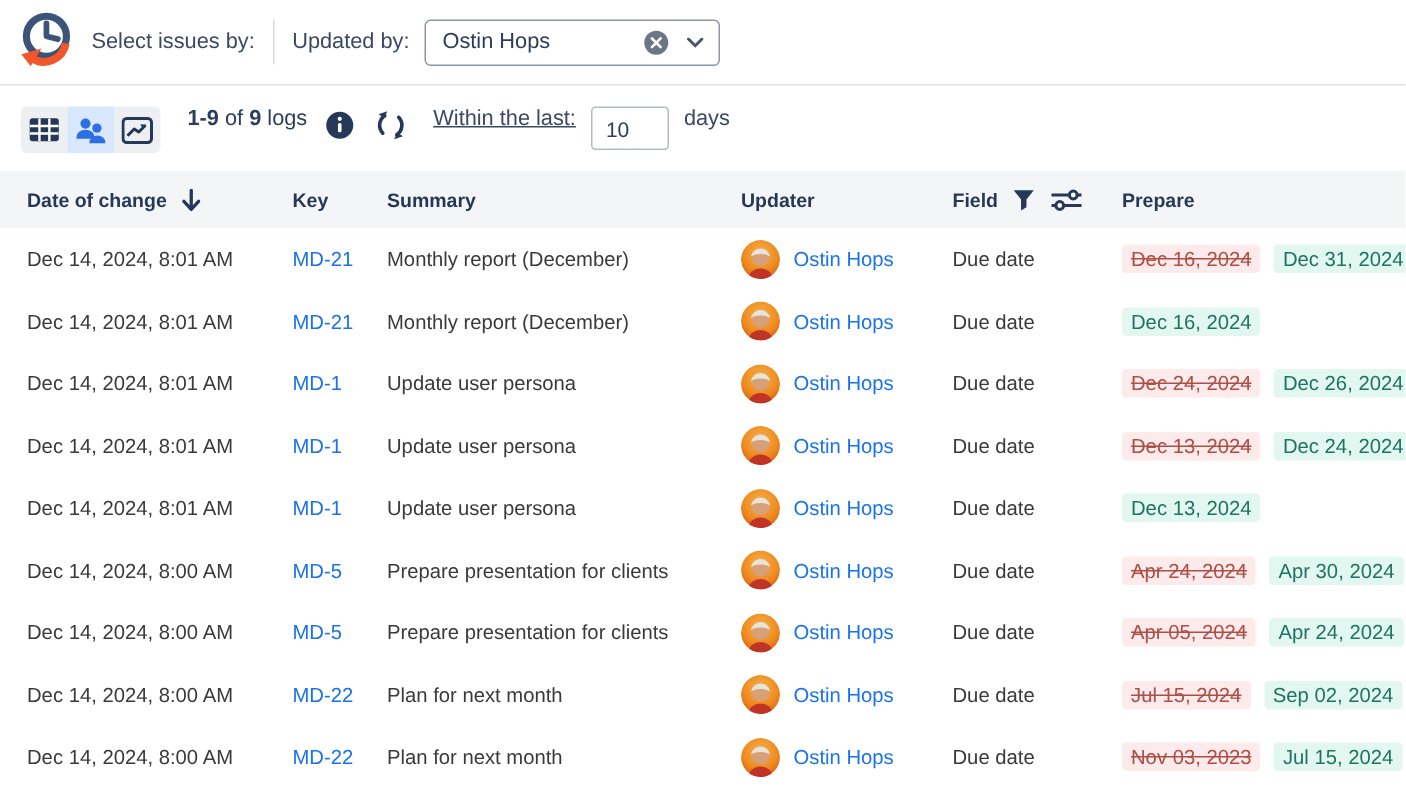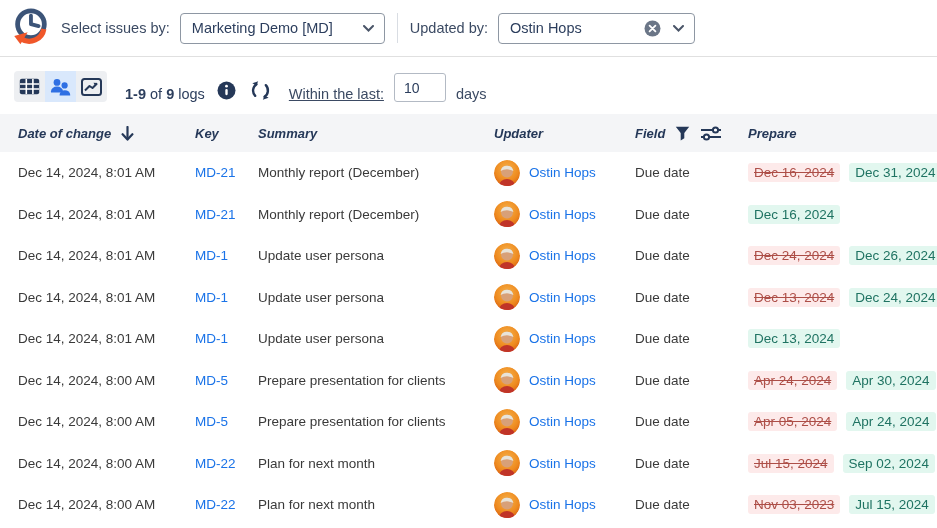--- a/index.html
+++ b/index.html
@@ -17,38 +17,38 @@
     padding:0 10px 0 11px; cursor:pointer; }
   .combo.project { width:205px; }
   .combo.user { width:197px; }
   .combo .right-icons { display:flex; align-items:center; gap:12px; }
   .vdiv { width:1px; height:30px; background:#d9dde3; margin:0 2px; }
   .chev { width:11px; height:7px; }
 
   .hr-divider { border-bottom:1px solid #e0e0e0; }
 
   
-  .toolbar { display:flex; align-items:flex-end; margin:14px 0 0 14px; height:31px; gap:10px; }
+  .toolbar { display:flex; align-items:flex-start; margin:14px 0 0 14px; height:31px; gap:10px; }
   .views { display:flex; background:#edeff2; border-radius:4px; overflow:hidden; }
   .view-btn { width:31px; height:31px; display:flex; align-items:center; justify-content:center; cursor:pointer; }
   .view-btn.selected { background:#d9e8fc; }
   .logs-count { margin-left:8px; font-size:14.5px; color:#2c3e5d; white-space:nowrap; }
   .logs-count b { font-weight:bold; }
   .icon-btn { width:24px; height:24px; display:flex; align-items:center; justify-content:center; cursor:pointer; }
   .within-label { margin-left:6px; font-size:14.5px; color:#3b4a63;text-decoration:underline; }
   .days-input { width:52px; height:29px; border:1px solid #b3bac4; border-radius:3px;
     font-size:14px; color:#2c3e5d; padding:0 0 0 9px; font-family:inherit; }
   .days-label { font-size:14.5px; color:#3b4a63; }
 
   
   .table { margin-top:12px; }
   .trow { display:grid; grid-template-columns:177px 63px 236px 141px 113px auto;
     align-items:center; padding-left:18px; }
   .thead { background:#f4f5f7; height:38px; font-size:13px; font-weight:bold; color:#253858; }
-  .th { display:flex; align-items:center; gap:10px;font-style:italic; }
+  .th { display:flex; align-items:center; gap:10px; }
   .th.sortable { cursor:pointer; }
   .tbody .trow { height:41.5px; font-size:13.5px; color:#3a3a3a; background:#fff; }
   .key-link, .user-link { color:#1a73e8; text-decoration:none; font-size:13.5px; cursor:pointer; }
   .updater-cell { display:flex; align-items:center; gap:9px; }
   .avatar { width:26px; height:26px; border-radius:50%; flex:0 0 auto; }
   .changes-cell { display:flex; align-items:center; gap:9px; }
   .badge { padding:2px 6px; border-radius:3px; font-size:13.5px; white-space:nowrap; }
   .badge.old { background:#fdeaea; color:#ad4e47; text-decoration:line-through; }
   .badge.new { background:#e2f7ef; color:#1f7362; }
 </style>
@@ -56,26 +56,20 @@
 <body>
 
 <div class="topbar">
   <svg class="logo" viewBox="0 0 44 46">
     <circle cx="23" cy="19" r="14" fill="none" stroke="#3c5478" stroke-width="5"></circle>
     <path d="M23 10 L23 19 L31 21" fill="none" stroke="#3c5478" stroke-width="4" stroke-linecap="round" stroke-linejoin="round"></path>
     <path d="M36.5 24 A15.5 15.5 0 0 1 13 34.5" fill="none" stroke="#f0572a" stroke-width="5.5" stroke-linecap="butt"></path>
     <path d="M19.5 27.5 L12 40 L5.5 31.5 Z" fill="#f0572a"></path>
   </svg>
   <span class="tb-label">Select issues by:</span>
-  <div class="combo project">
-    <span>Marketing Demo [MD]</span>
-    <svg class="chev" viewBox="0 0 11 7">
-      <polyline points="1,1 5.5,5.5 10,1" fill="none" stroke="#4a5568" stroke-width="2" stroke-linecap="round"></polyline>
-    </svg>
-  </div>
   <div class="vdiv"></div>
   <span class="tb-label">Updated by:</span>
   <div class="combo user">
     <span>Ostin Hops</span>
     <span class="right-icons">
       <svg width="17" height="17" viewBox="0 0 17 17">
         <circle cx="8.5" cy="8.5" r="8" fill="#6b7687"></circle>
         <path d="M5.6 5.6 L11.4 11.4 M11.4 5.6 L5.6 11.4" stroke="#fff" stroke-width="1.8" stroke-linecap="round"></path>
       </svg>
       <svg class="chev" viewBox="0 0 11 7">

